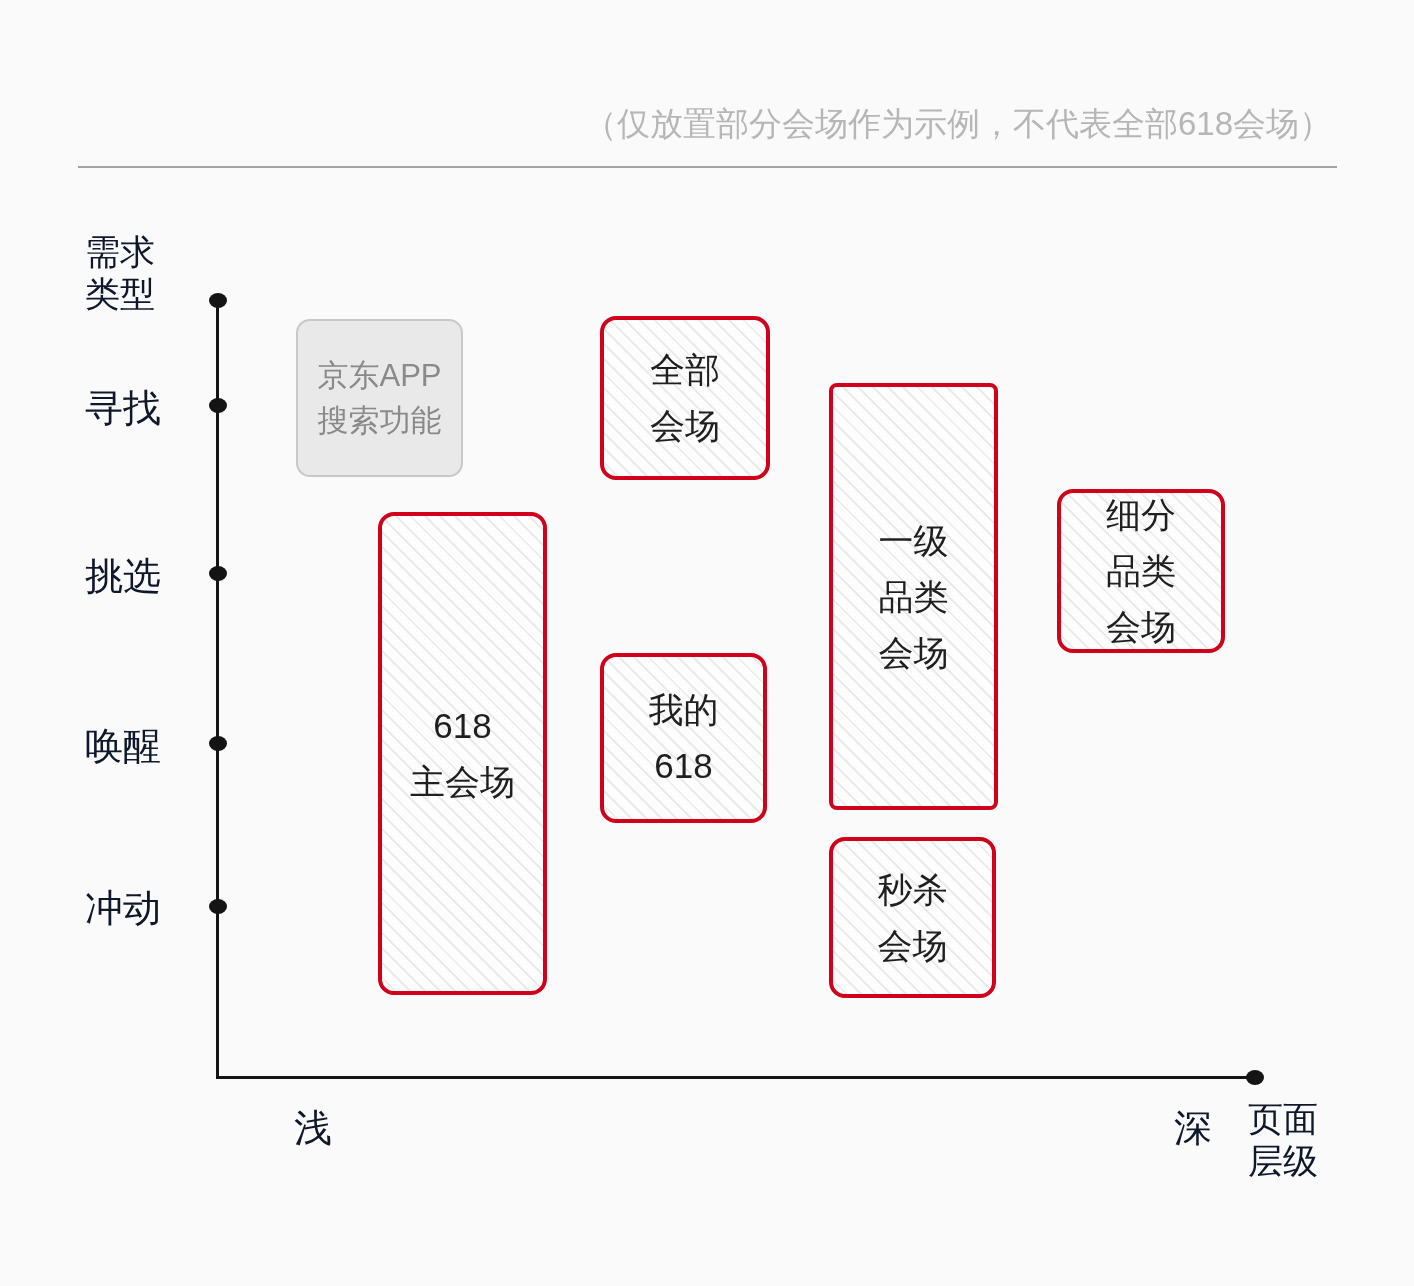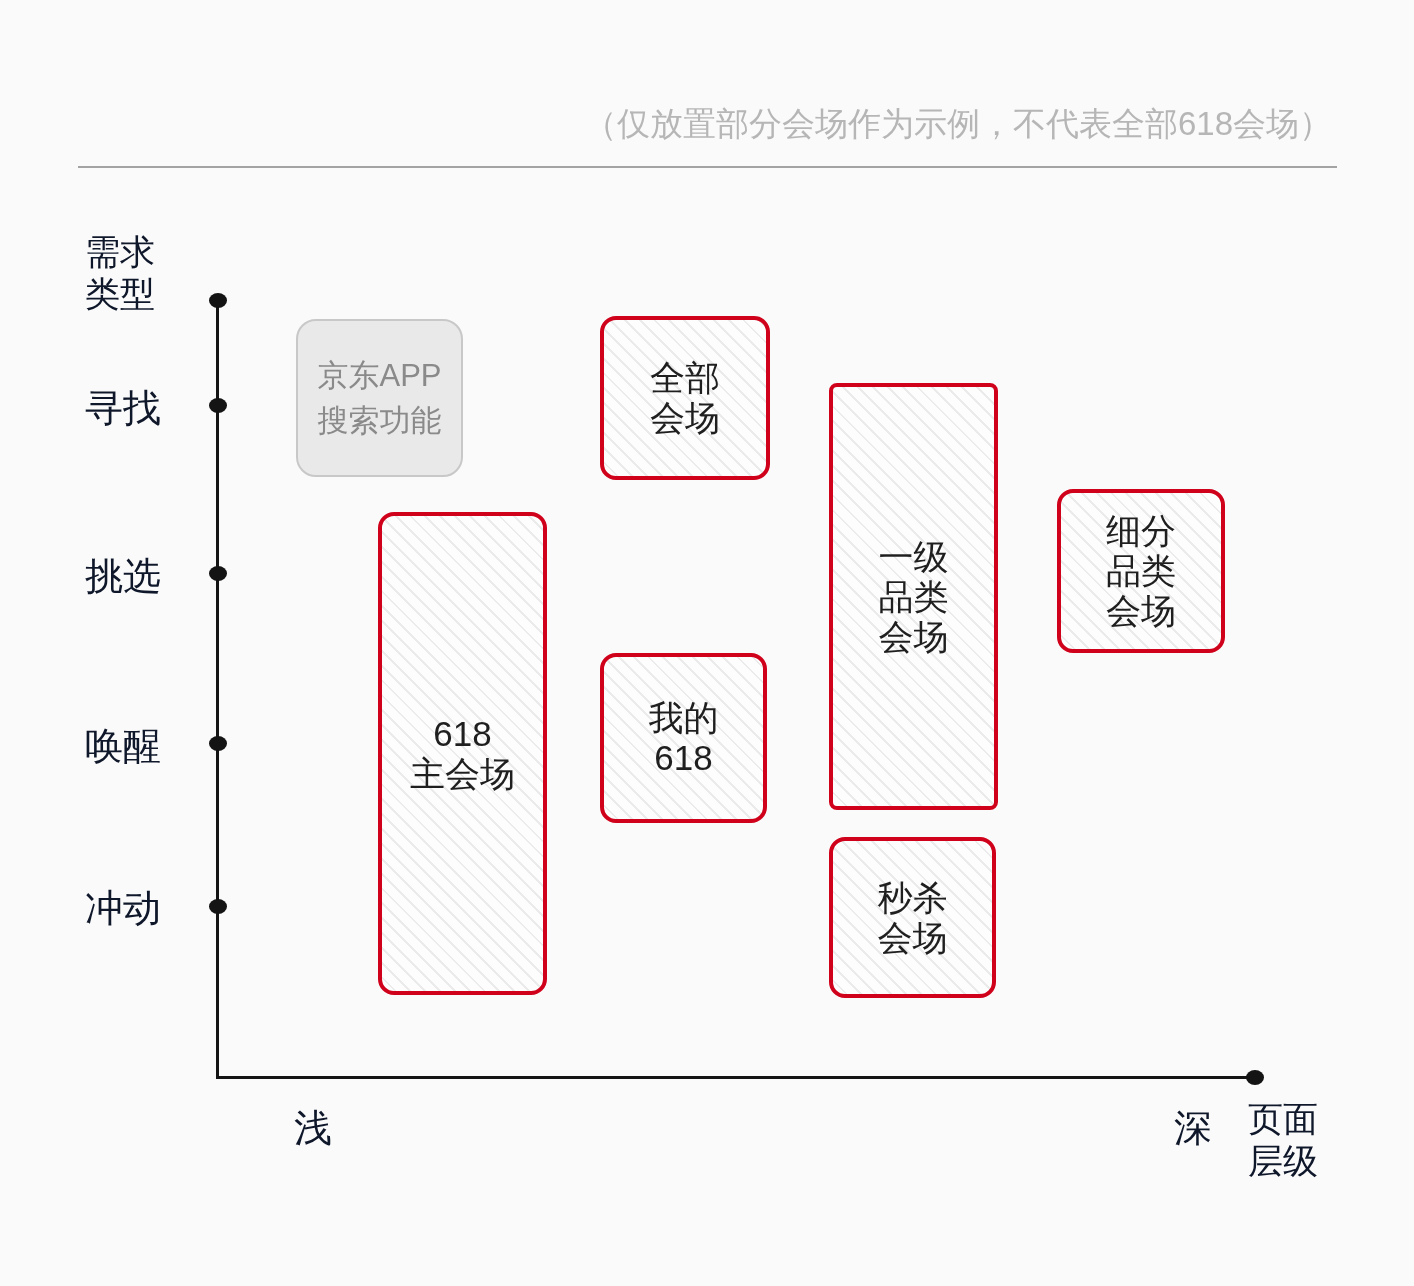--- a/index.html
+++ b/index.html
@@ -71,25 +71,25 @@
   }
   .node.active {
     border: 4px solid #d0021b;
     border-radius: 16px;
     background:
       repeating-linear-gradient(45deg,
         #fdfdfd 0px, #fdfdfd 8.5px,
         #ebebeb 8.5px, #ebebeb 10.5px);
     color: #1f1f1f;
     font-size: 35px;
-    line-height: 40px;
+    line-height: 56px;
   }
   .node.inactive {
     border: 2px solid #c8c8c8;
-    border-radius: 20px;
+    border-radius: 14px;
     background: #e9e9e9;
     color: #8a8a8a;
     font-size: 31px;
     line-height: 45px;
   }
 </style>
 </head>
 <body>
 
 <div class="canvas">

